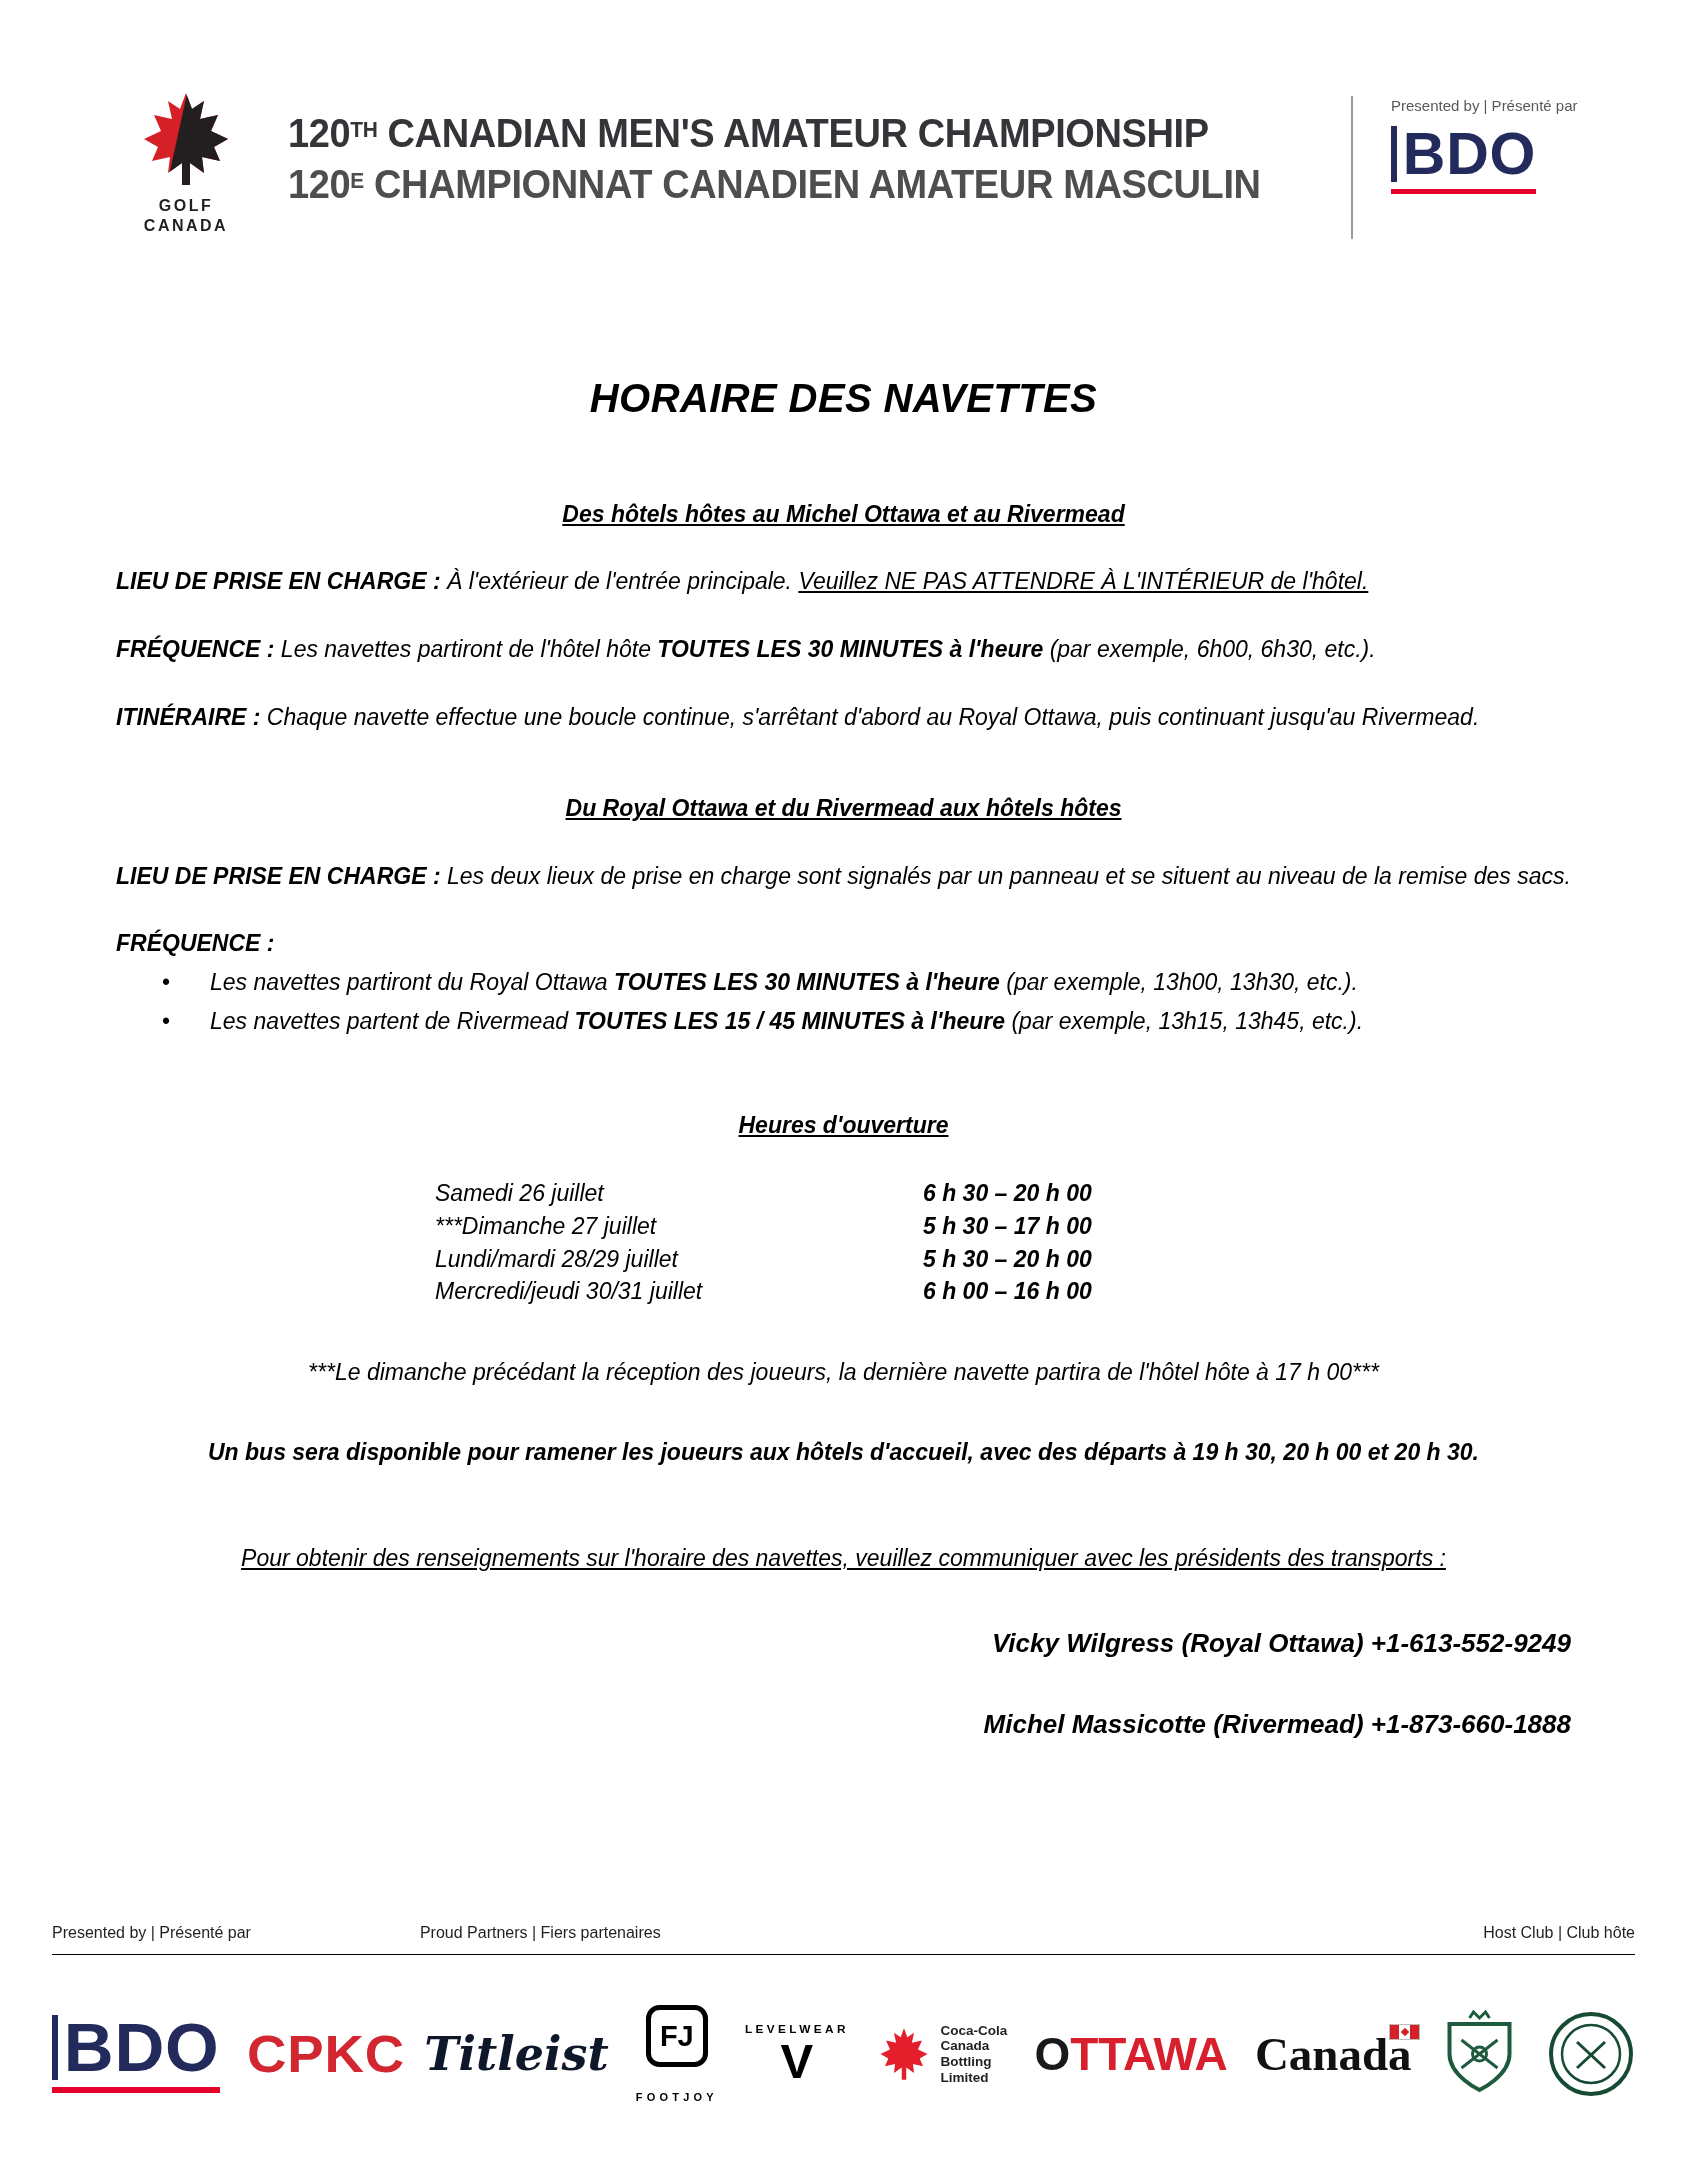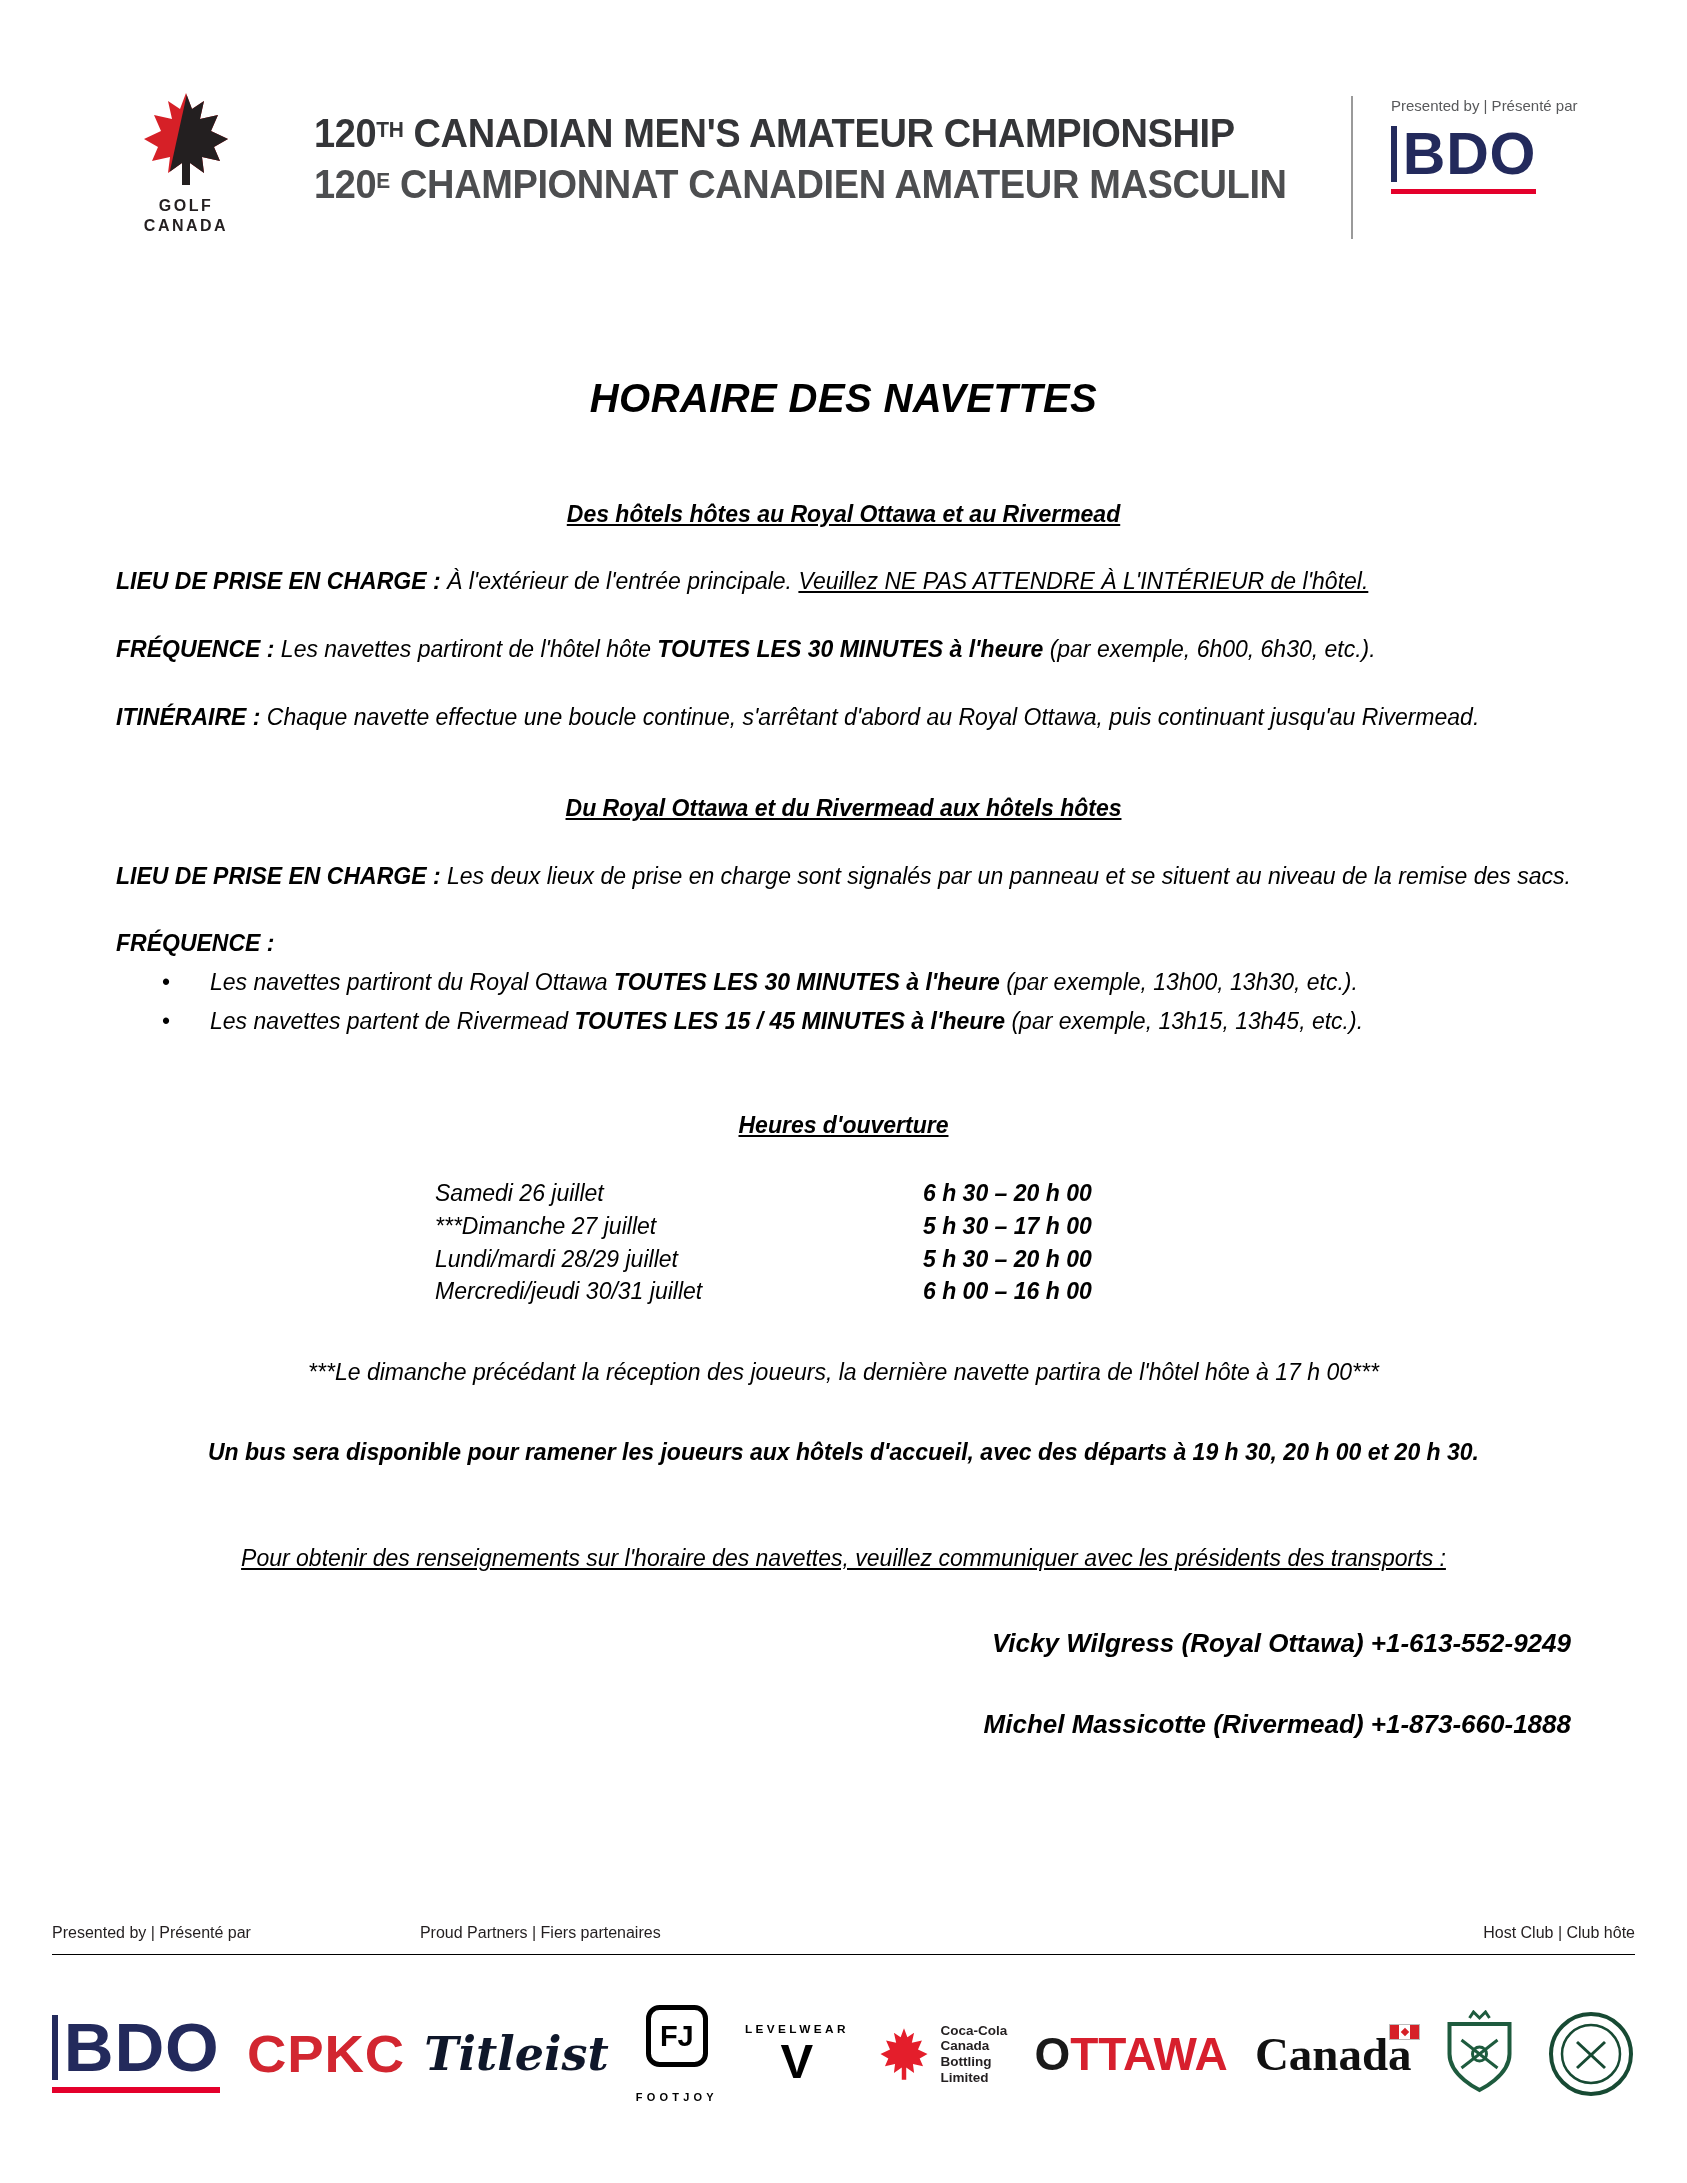--- a/index.html
+++ b/index.html
@@ -21,21 +21,21 @@
     display:flex;align-items:flex-start;
     padding:89px 110px 0 110px;
     font-style:normal;
   }
   .gc-logo{display:flex;flex-direction:column;align-items:center;width:152px;}
   .gc-leaf{width:100px;height:100px;}
   .gc-text{
     margin-top:6.7px;text-align:center;font-weight:bold;
     font-size:16px;letter-spacing:2.5px;color:#231f20;line-height:1.25;
   }
-  .title-block{margin-left:52px;margin-top:18.6px;}
+  .title-block{margin-left:26px;margin-top:18.6px;}
   .title-line{
     font-weight:bold;font-size:40px;line-height:1.28;
     letter-spacing:-0.4px;color:#343538;
     transform:scaleX(0.95);transform-origin:left;white-space:nowrap;
   }
   .title-line.fr{color:#4d4e50;}
   .hdr-divider{margin-left:auto;width:1.7px;height:143px;background:#9a9a9a;margin-top:6.7px;}
   .presenter{margin-left:38px;width:186px;margin-top:8.4px;}
   .presented-label{font-size:15px;color:#58595b;margin-bottom:11.8px;white-space:nowrap;}
   .bdo-logo{display:inline-block;}
@@ -151,21 +151,21 @@
           <span class="bdo-text">BDO</span>
         </div>
         <div class="bdo-underline"></div>
       </div>
     </div>
   </header>
 
   <main class="content">
     <h1 class="doc-title">HORAIRE DES NAVETTES</h1>
 
-    <h2 class="sec-heading first">Des hôtels hôtes au Royal Ottawa et au Rivermead</h2>
+    <h2 class="sec-heading first">Des hôtels hôtes au Michel Ottawa et au Rivermead</h2>
 
     <p class="para"><span class="b">LIEU DE PRISE EN CHARGE : </span><span>À l'extérieur de l'entrée principale.  </span><span class="u">Veuillez NE PAS ATTENDRE À L'INTÉRIEUR de l'hôtel.</span></p>
     <p class="para"><span class="b">FRÉQUENCE : </span><span>Les navettes partiront de l'hôtel hôte </span><span class="b">TOUTES LES 30 MINUTES à l'heure </span><span>(par exemple, 6h00, 6h30, etc.).</span></p>
     <p class="para"><span class="b">ITINÉRAIRE : </span><span>Chaque navette effectue une boucle continue, s'arrêtant d'abord au Royal Ottawa, puis continuant jusqu'au Rivermead.</span></p>
 
     <h2 class="sec-heading second">Du Royal Ottawa et du Rivermead aux hôtels hôtes</h2>
 
     <p class="para"><span class="b">LIEU DE PRISE EN CHARGE : </span><span>Les deux lieux de prise en charge sont signalés par un panneau et se situent au niveau de la remise des sacs.</span></p>
 
     <div class="freq-label">FRÉQUENCE :</div>

